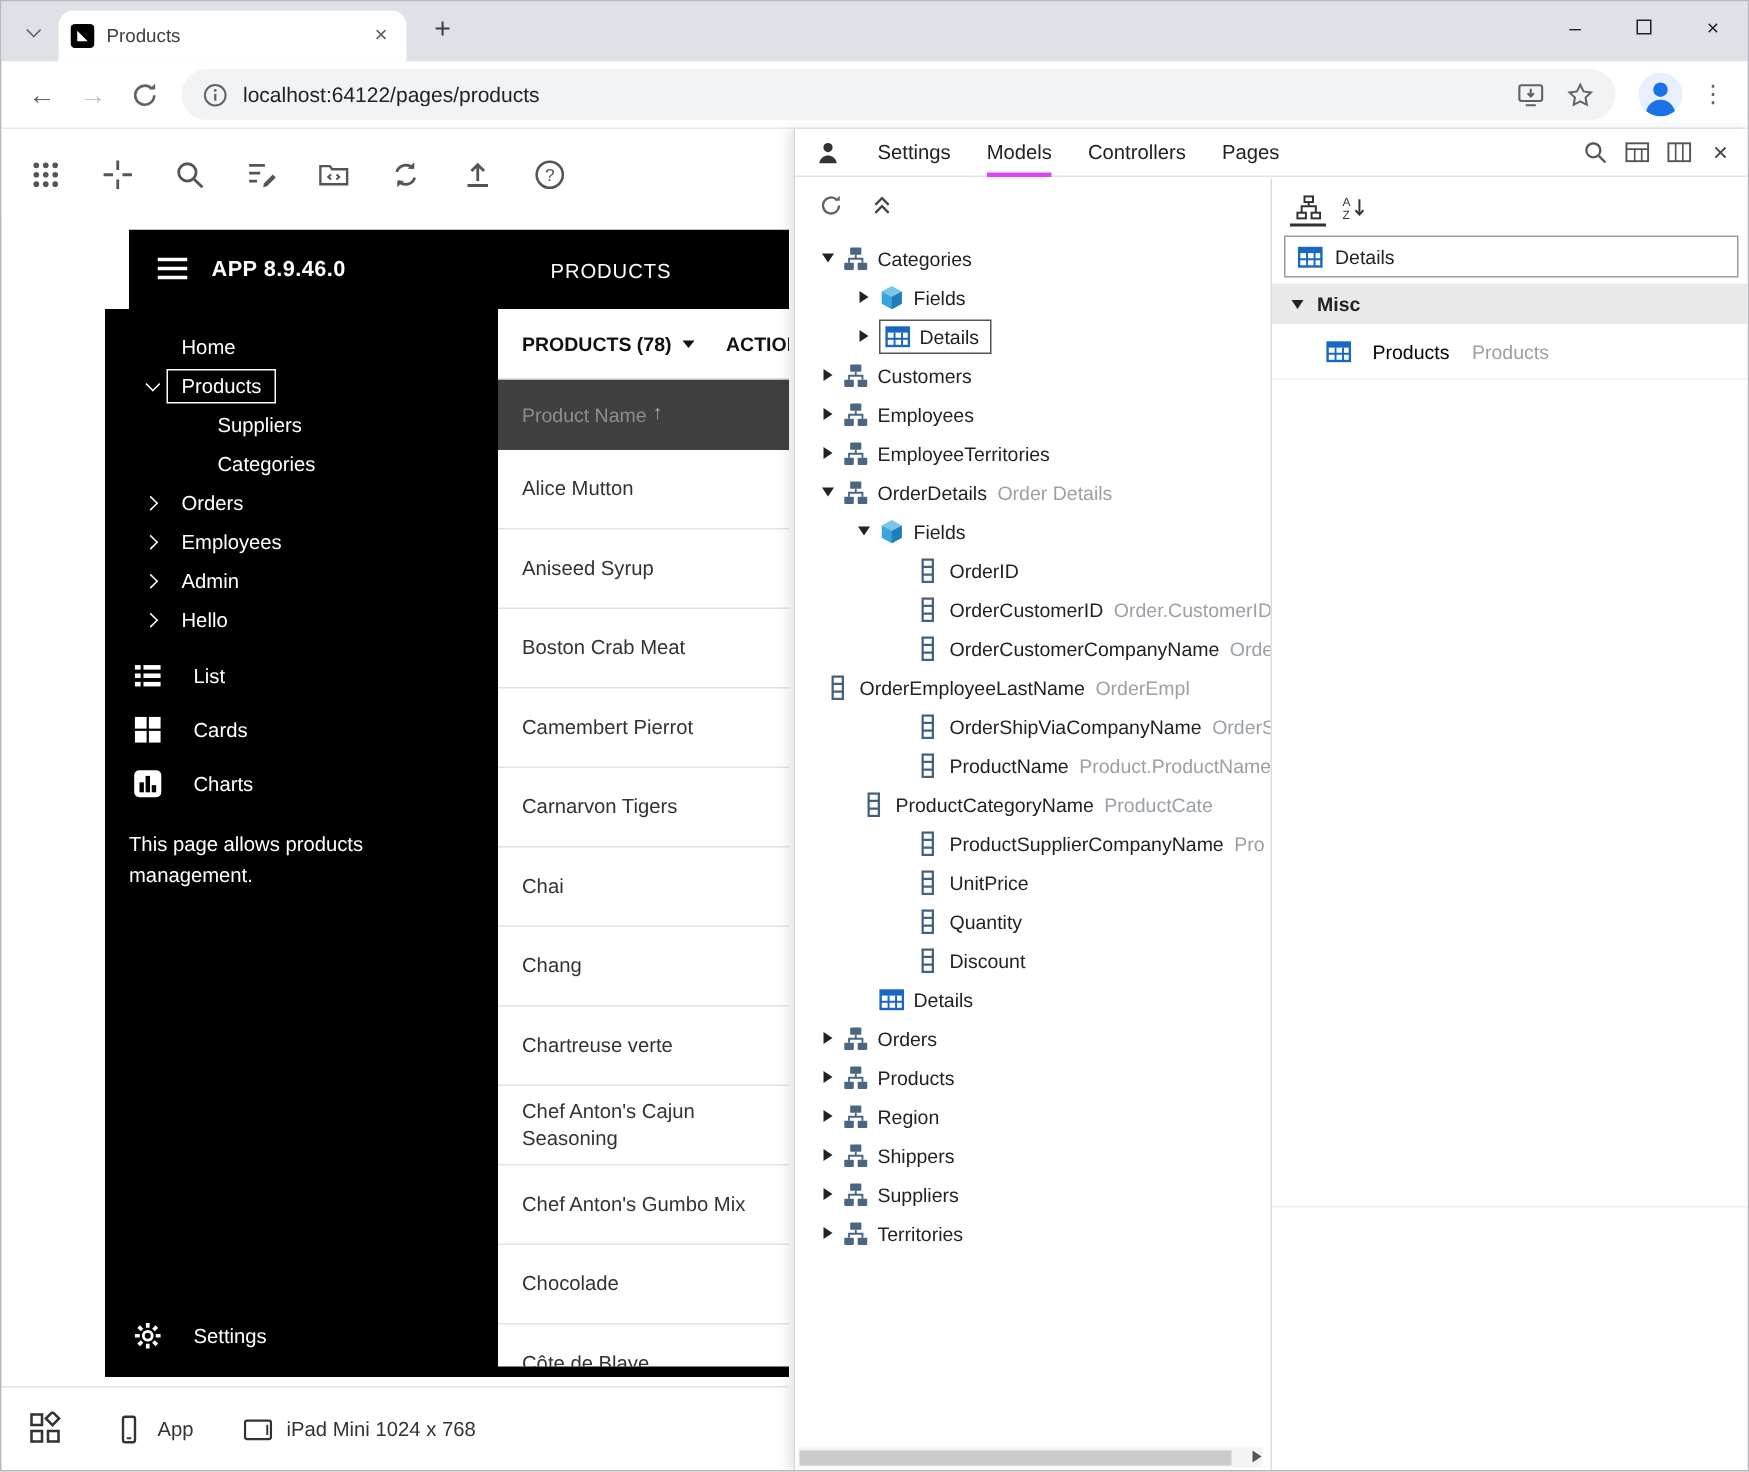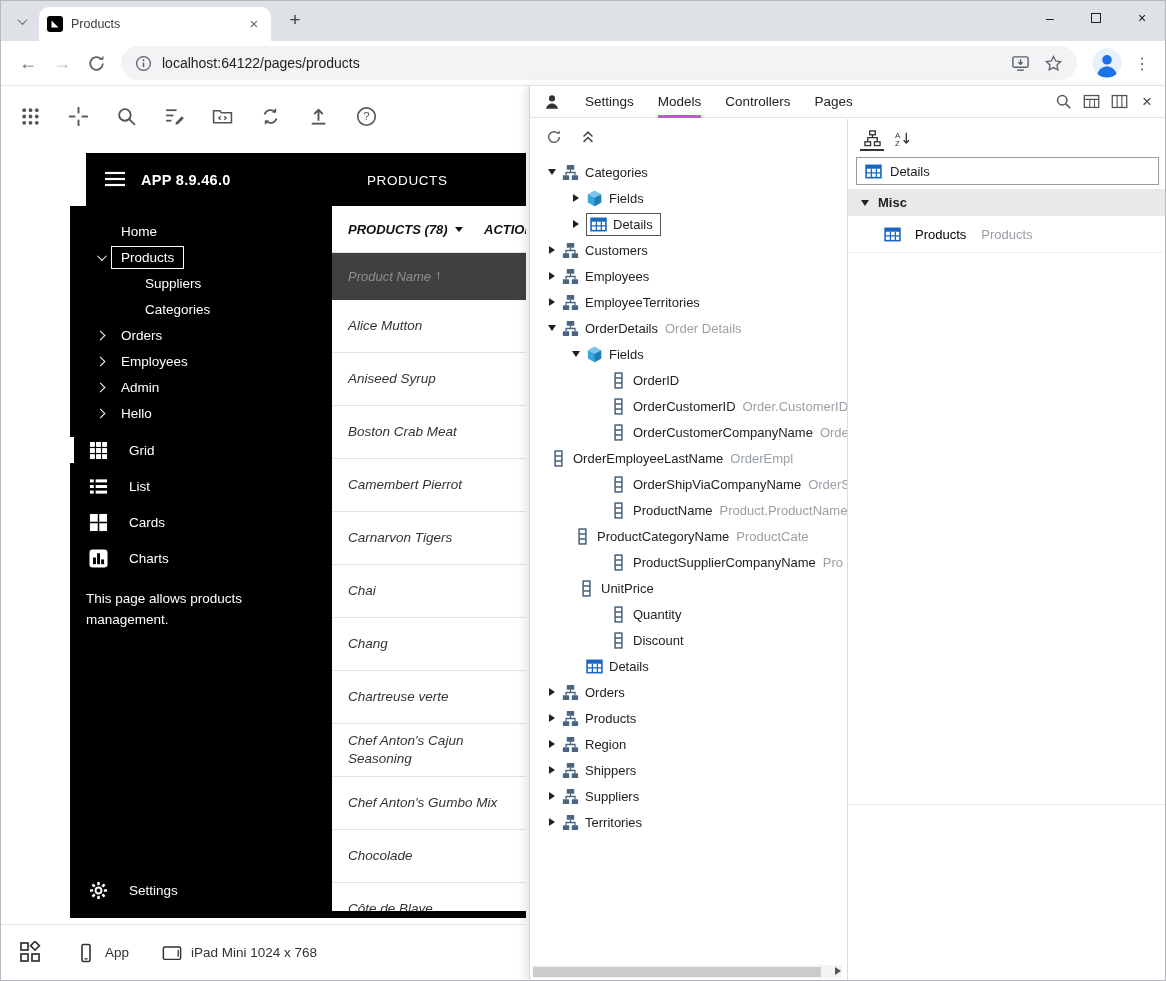--- a/index.html
+++ b/index.html
@@ -38,21 +38,21 @@
   .tool-btn svg { width:21px; height:21px; }
 
   
   .preview { position:absolute; left:69px; top:152px; width:456px; height:765px; background:#fff; overflow:hidden; }
   .preview-header { position:absolute; top:0; left:16px; right:0; height:53px; background:#000; color:#fff; z-index:3; }
   .burger { position:absolute; left:19px; top:17px; width:20px; height:18px; }
   .app-title { position:absolute; left:55px; top:19px; font-weight:bold; font-size:14.5px; letter-spacing:.3px; }
   .page-title { position:absolute; left:281px; top:20px; font-size:13.5px; letter-spacing:.6px; }
   .sidebar { position:absolute; top:53px; left:0; width:262px; bottom:0; background:#000; color:#fff; z-index:2; }
   .bottom-strip { position:absolute; left:0; right:0; bottom:0; height:7px; background:#000; z-index:4; }
-  .content { position:absolute; top:53px; left:262px; right:0; bottom:7px; background:#fff; overflow:hidden;font-style:italic; }
+  .content { position:absolute; top:53px; left:262px; right:0; bottom:7px; background:#fff; overflow:hidden; }
 
   .nav-list { padding-top:12px; position:relative; }
   .nav-row { height:26px; display:flex; align-items:center; font-size:13.5px; position:relative; }
   .nav-chevron { position:absolute; left:27px; width:7px; height:7px; border-right:1.6px solid #fff; border-bottom:1.6px solid #fff; }
   .nav-chevron.right { transform:rotate(-45deg); }
   .nav-chevron.down { transform:rotate(45deg) translate(0,-2px); }
   .nav-label { margin-left:51px; }
   .nav-row.indent .nav-label { margin-left:75px; }
   .nav-label.boxed { margin-left:41px; border:1px solid #fff; padding:3px 9px; }
 
@@ -322,38 +322,20 @@
           <div class="nav-row">
             <span class="nav-chevron right"></span>
             <span class="nav-label">Admin</span>
           </div>
           <div class="nav-row">
             <span class="nav-chevron right"></span>
             <span class="nav-label">Hello</span>
           </div>
         </div>
       <div class="view-list">
-          <div class="view-row selected">
-            <span class="view-icon">
-              <svg viewBox="0 0 20 20" style="width: 100%; height: 100%; display: block;">
-                <g fill="#fff">
-                  <rect x="1" y="1" width="5.2" height="5.2"></rect>
-                  <rect x="7.4" y="1" width="5.2" height="5.2"></rect>
-                  <rect x="13.8" y="1" width="5.2" height="5.2"></rect>
-                  <rect x="1" y="7.4" width="5.2" height="5.2"></rect>
-                  <rect x="7.4" y="7.4" width="5.2" height="5.2"></rect>
-                  <rect x="13.8" y="7.4" width="5.2" height="5.2"></rect>
-                  <rect x="1" y="13.8" width="5.2" height="5.2"></rect>
-                  <rect x="7.4" y="13.8" width="5.2" height="5.2"></rect>
-                  <rect x="13.8" y="13.8" width="5.2" height="5.2"></rect>
-                </g>
-              </svg>
-            </span>
-            <span class="view-label">Grid</span>
-          </div>
           <div class="view-row">
             <span class="view-icon">
               <svg viewBox="0 0 20 20" style="width: 100%; height: 100%; display: block;">
                 <g fill="#fff">
                   <rect x="1" y="2.5" width="4" height="3.2"></rect>
                   <rect x="7" y="2.5" width="12" height="3.2"></rect>
                   <rect x="1" y="8.4" width="4" height="3.2"></rect>
                   <rect x="7" y="8.4" width="12" height="3.2"></rect>
                   <rect x="1" y="14.3" width="4" height="3.2"></rect>
                   <rect x="7" y="14.3" width="12" height="3.2"></rect>
@@ -751,21 +733,21 @@
               <span class="caret"></span>
               <span class="node-icon">
                 <svg viewBox="0 0 16 16" style="width: 100%; height: 100%; display: block;">
                   <rect x="4.8" y="1" width="6.4" height="14" fill="#fff" stroke="#44607a" stroke-width="1.4"></rect>
                   <path d="M4.8 5.6h6.4M4.8 10.4h6.4" stroke="#44607a" stroke-width="1.4"></path>
                 </svg>
               </span>
               <span class="node-label">ProductSupplierCompanyName</span>
               <span class="sub-label">Pro</span>
             </div>
-            <div class="tree-row" style="padding-left: 28px;">
+            <div class="tree-row" style="padding-left: 60px;">
               <span class="caret"></span>
               <span class="node-icon">
                 <svg viewBox="0 0 16 16" style="width: 100%; height: 100%; display: block;">
                   <rect x="4.8" y="1" width="6.4" height="14" fill="#fff" stroke="#44607a" stroke-width="1.4"></rect>
                   <path d="M4.8 5.6h6.4M4.8 10.4h6.4" stroke="#44607a" stroke-width="1.4"></path>
                 </svg>
               </span>
               <span class="node-label">UnitPrice</span>
             </div>
             <div class="tree-row" style="padding-left: 60px;">

